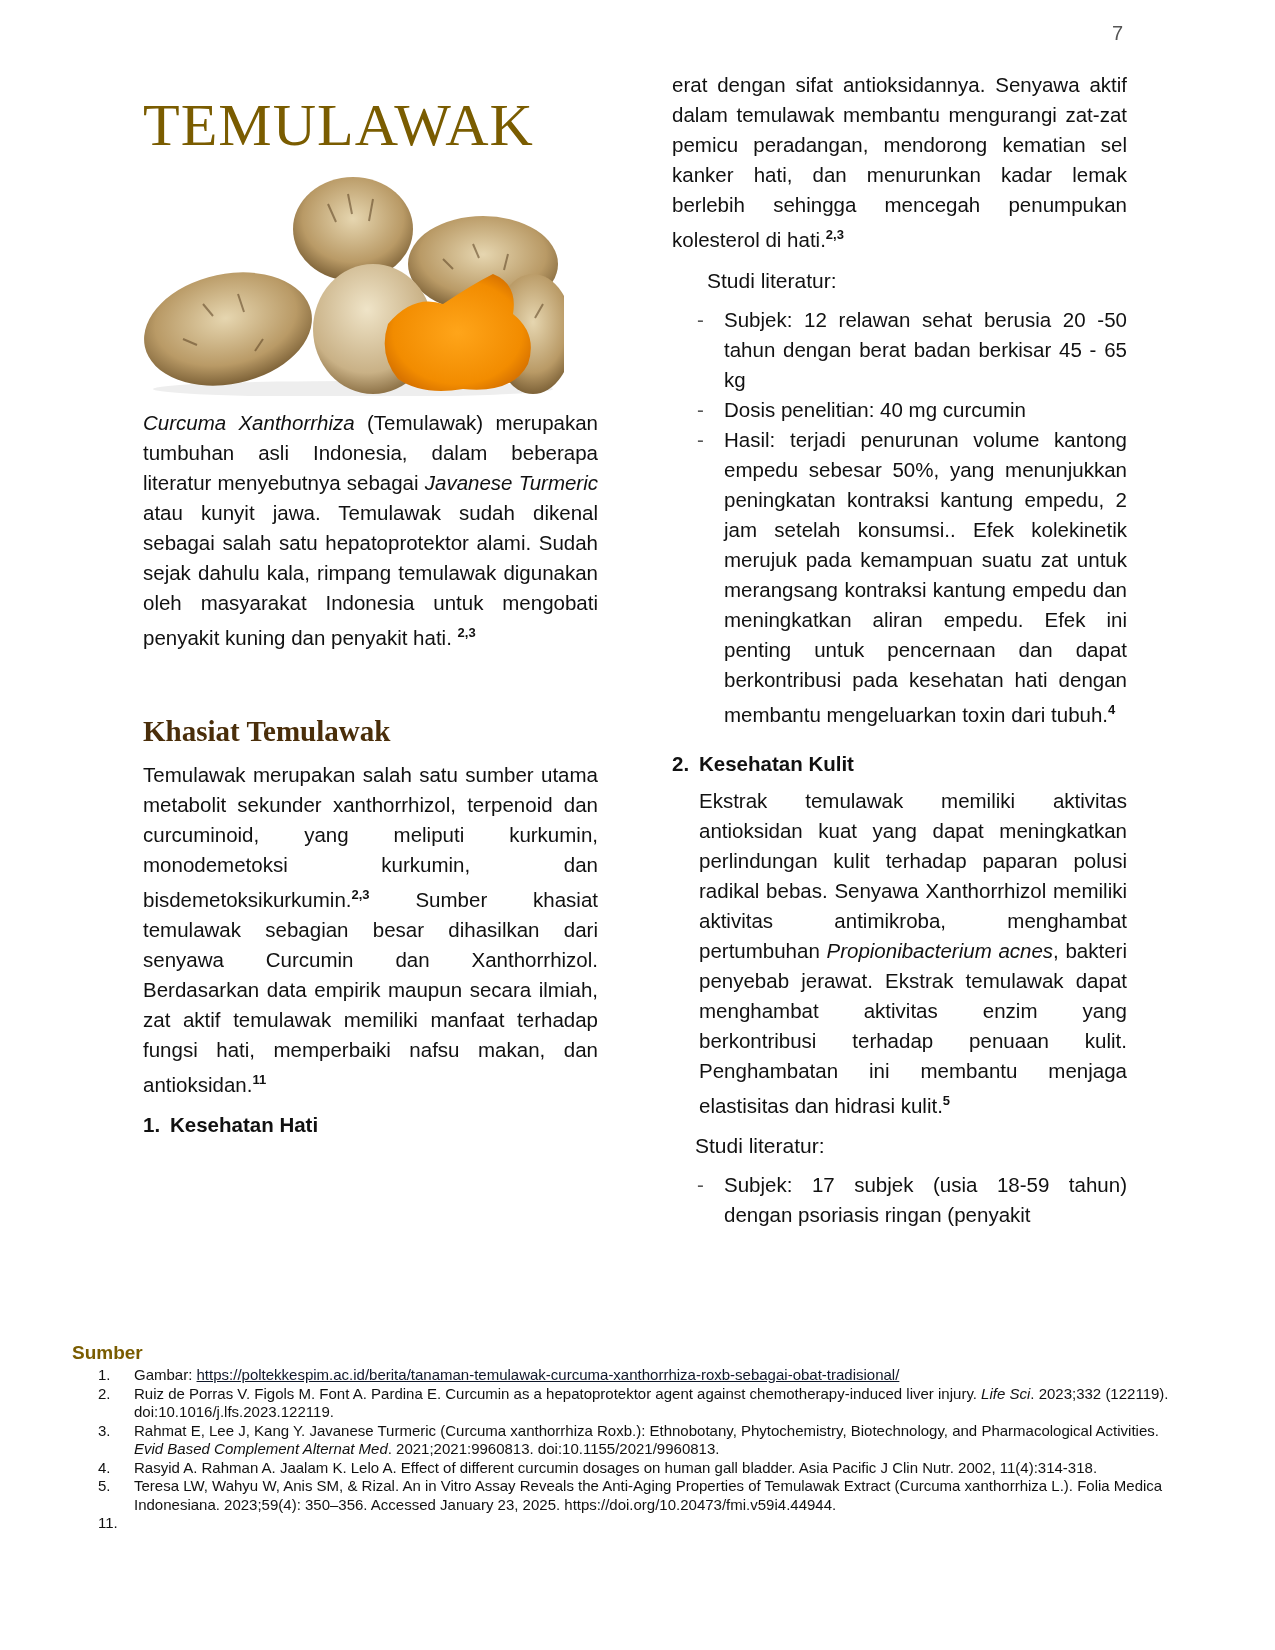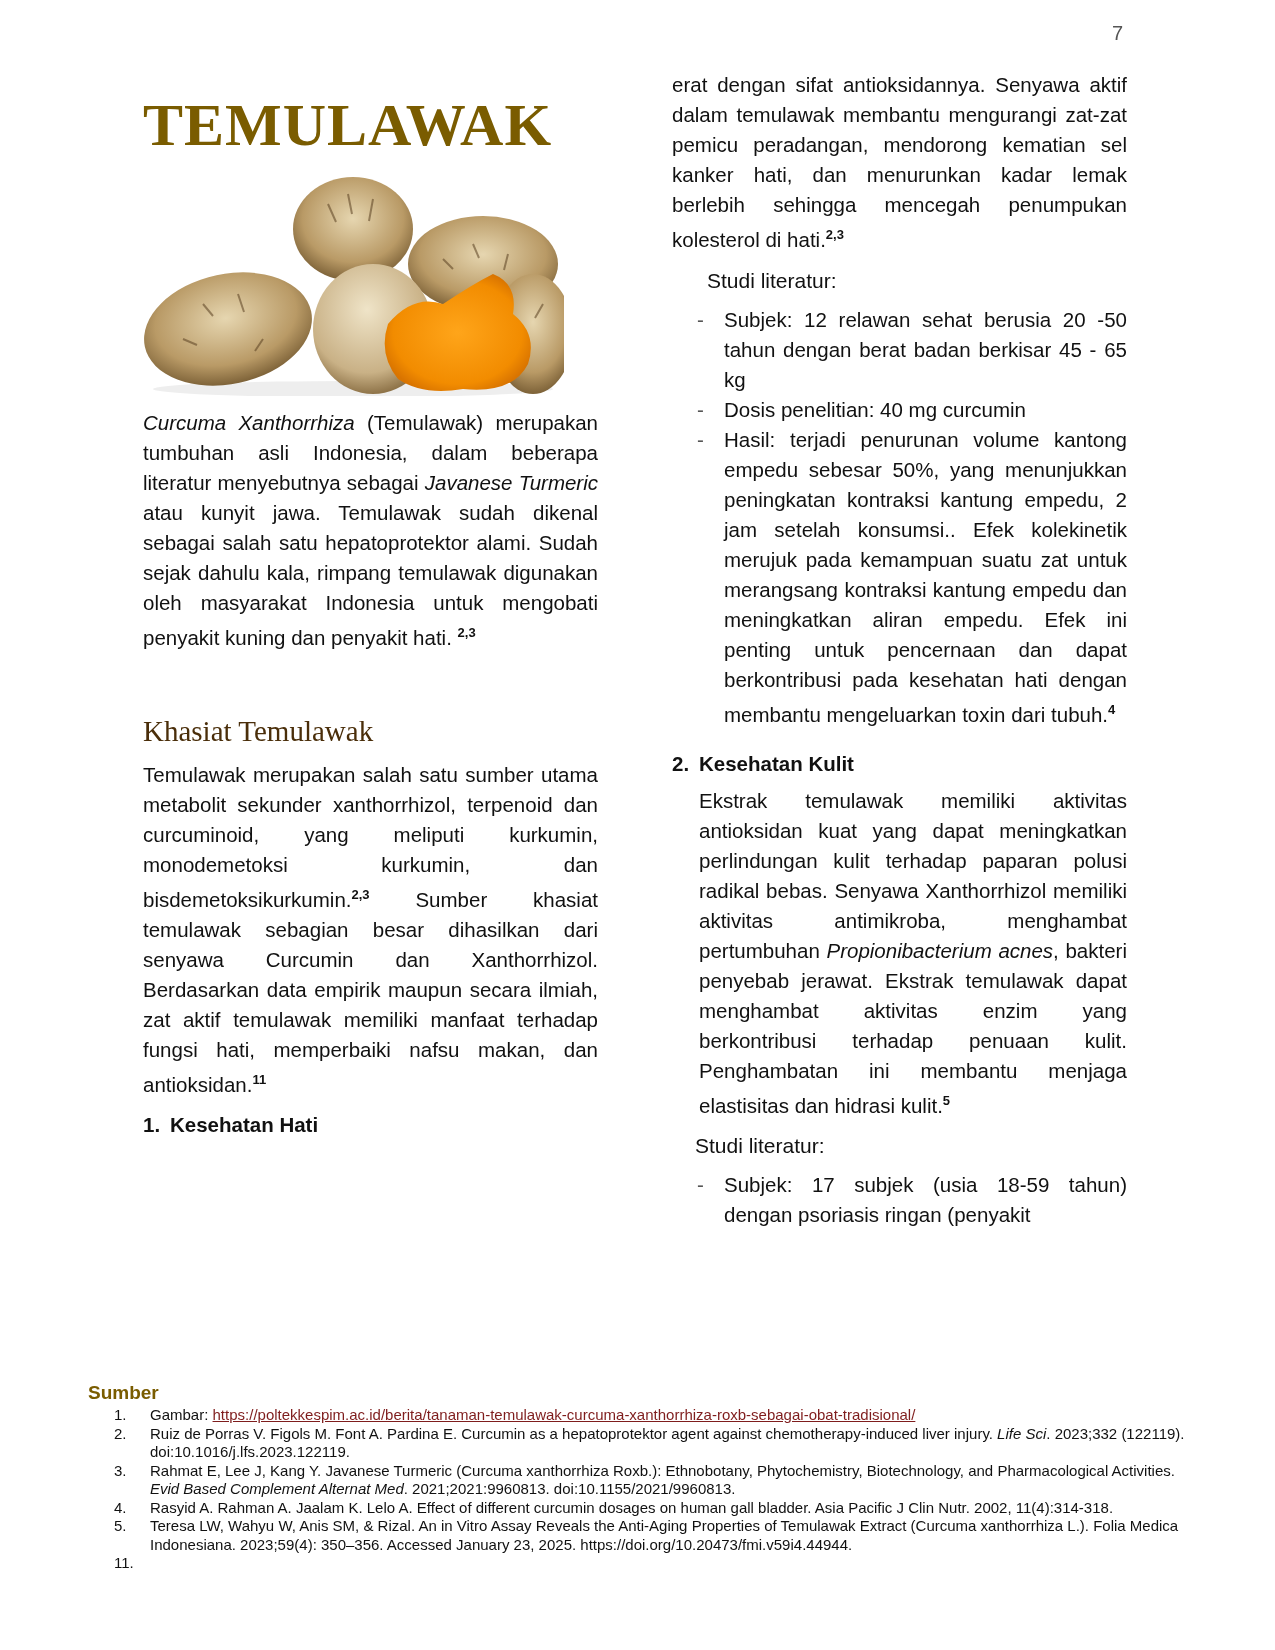--- a/index.html
+++ b/index.html
@@ -1,40 +1,40 @@
 <!DOCTYPE html>
 <html><head>
 <meta charset="utf-8">
 <style>
   html, body { margin: 0; padding: 0; background: #ffffff; }
   body { width: 1275px; height: 1650px; position: relative; overflow: hidden;
          font-family: "Liberation Sans", sans-serif; color: #111; }
   .page-num { position: absolute; top: 22px; left: 1112px; font-size: 20px; color: #555; }
   .col-left { position: absolute; left: 143px; top: 80px; width: 455px; }
   .col-right { position: absolute; left: 672px; top: 70px; width: 455px; }
-  .title { font-family: "Liberation Serif", serif; font-weight: bold; color: #7a5c00;
+  .title { font-family: "Liberation Serif", serif; font-weight: normal; color: #7a5c00;
            font-size: 60px; margin: 12px 0 6px 0; letter-spacing: 1px; line-height: 1.1; }
   .photo { width: 421px; height: 232px; position: relative; overflow: hidden; background: #fff; }
   .body-text { font-size: 20.5px; line-height: 30px; text-align: justify; margin: 0; }
   .body-text sup { font-size: 13px; font-weight: bold; }
-  .h2 { font-family: "Liberation Serif", serif; font-weight: normal; color: #4a2e0a;
+  .h2 { font-family: "Liberation Serif", serif; font-weight: bold; color: #4a2e0a;
         font-size: 29px; margin: 62px 0 12px 0; }
   .numbered-h { font-weight: bold; font-size: 20.5px; margin: 14px 0 10px 0; display: flex; }
   .numbered-h .num { width: 27px; }
   .indent { margin-left: 27px; }
   .studi { font-weight: normal; font-size: 21px; margin: 14px 0 12px 35px; }
   ul.dash { list-style: none; padding: 0; margin: 0 0 0 25px; }
   ul.dash li { position: relative; padding-left: 27px; font-size: 20.5px; line-height: 30px; text-align: justify; }
   ul.dash li::before { content: "-"; position: absolute; left: 0; top: 0; color: #555; }
-  .sources { position: absolute; left: 88px; top: 1342px; width: 1120px; margin-top: 40px; }
+  .sources { position: absolute; left: 72px; top: 1342px; width: 1120px; }
   .sources-title { font-weight: bold; color: #7a5c00; font-size: 19px; margin-bottom: 2px; }
   ol.refs { list-style: none; padding: 0; margin: 0; }
   ol.refs li { position: relative; padding-left: 62px; font-size: 15px; line-height: 18.5px; color: #111; }
   ol.refs li .rn { position: absolute; left: 26px; top: 0; }
-  ol.refs a { color: #7f1d1d; text-decoration: underline; }
+  ol.refs a { color: #0f172a; text-decoration: underline; }
 </style>
 </head>
 <body>
 
 <div class="page-num">7</div>
 
 <div class="col-left">
   <h1 class="title">TEMULAWAK</h1>
 
   <div class="photo" aria-label="Rimpang temulawak (Curcuma xanthorrhiza) dengan potongan berwarna oranye">

